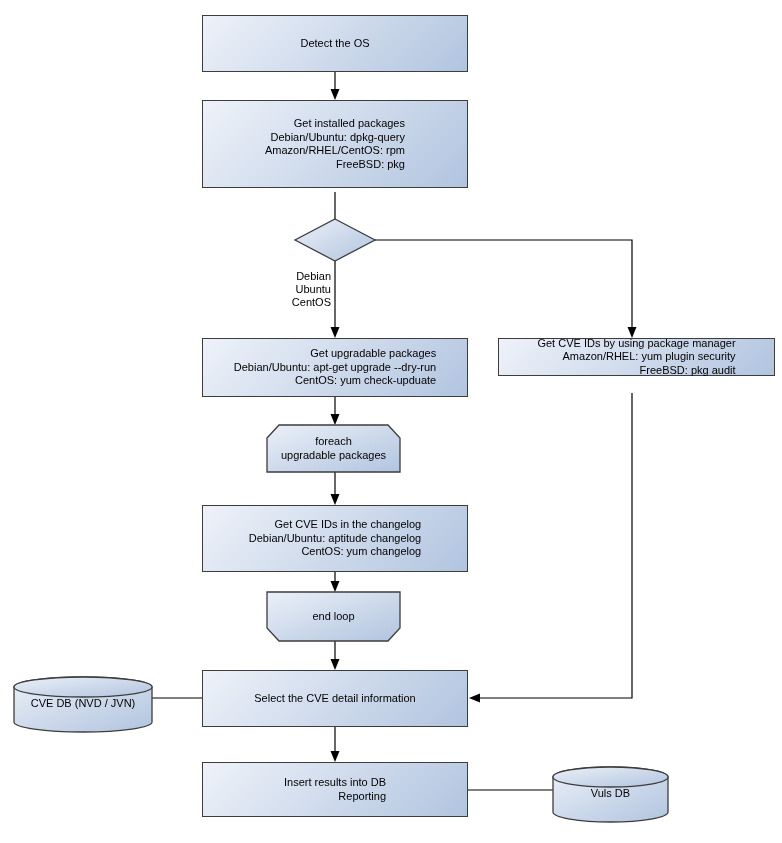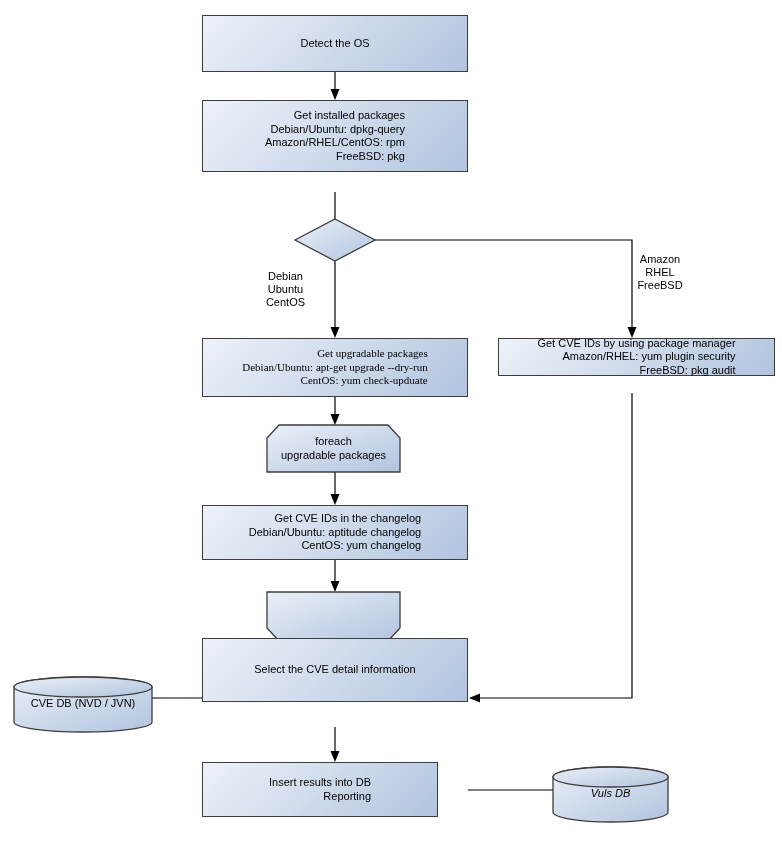--- a/index.html
+++ b/index.html
@@ -45,21 +45,21 @@
     line-height: 13.5px;
     pointer-events: none;
     border-radius: 13px;
   }
   .edge-label {
     position: absolute;
     white-space: pre-line;
     font-size: 11px;
     line-height: 13px;
   }
-  .edge-label.right-aligned { text-align: center; }
+  .edge-label.right-aligned { text-align: right; }
   .edge-label.centered { text-align: center; }
   svg .connector { stroke: #000000; stroke-width: 1.2; fill: none; }
   svg .arrowhead { fill: #000000; stroke: none; }
   svg .shape { stroke: #3d3d3d; stroke-width: 1.3; fill: url(#gradDiag); }
 </style>
 </head>
 <body>
 
 <div class="canvas">
 
@@ -110,51 +110,49 @@
     </g>
 
     <g>
       <path class="shape" d="M553,777 A57.5,10 0 0 1 668,777 L668,812 A57.5,10 0 0 1 553,812 Z"></path>
       <ellipse class="shape" cx="610.5" cy="777" rx="57.5" ry="10"></ellipse>
     </g>
   </svg>
 
   <div class="node" style="left:202px; top:15px;  width:266px; height:57px;">Detect the OS</div>
 
-  <div class="node" style="left:202px; top:100px; width:266px; height:72px;">Get installed packages
+  <div class="node" style="left:202px; top:100px; width:266px; height:88px;">Get installed packages
 Debian/Ubuntu: dpkg-query
 Amazon/RHEL/CentOS: rpm
 FreeBSD: pkg</div>
 
-  <div class="node" style="left:202px; top:338px; width:266px; height:59px;font-family:Liberation Serif, serif;">Get upgradable packages
+  <div class="node" style="left:202px; top:338px; width:266px; height:59px;">Get upgradable packages
 Debian/Ubuntu: apt-get upgrade --dry-run
 CentOS: yum check-upduate</div>
 
   <div class="node" style="left:498px; top:338px; width:277px; height:38px;">Get CVE IDs by using package manager
 Amazon/RHEL: yum plugin security
 FreeBSD: pkg audit</div>
 
-  <div class="node" style="left:202px; top:505px; width:266px; height:55px;">Get CVE IDs in the changelog
+  <div class="node" style="left:202px; top:505px; width:266px; height:67px;">Get CVE IDs in the changelog
 Debian/Ubuntu: aptitude changelog
 CentOS: yum changelog</div>
 
-  <div class="node" style="left:202px; top:638px; width:266px; height:64px;">Select the CVE detail information</div>
+  <div class="node" style="left:202px; top:670px; width:266px; height:57px;">Select the CVE detail information</div>
 
-  <div class="node" style="left:202px; top:762px; width:236px; height:55px;">Insert results into DB
+  <div class="node" style="left:202px; top:762px; width:266px; height:55px;">Insert results into DB
 Reporting</div>
 
   <div class="shape-label" style="left:267px; top:425px; width:133px; height:47px;">foreach
 upgradable packages</div>
 
+  <div class="shape-label" style="left:267px; top:592px; width:133px; height:49px;">end loop</div>
 
   <div class="shape-label" style="left:14px; top:682px; width:138px; height:44px;">CVE DB (NVD / JVN)</div>
 
-  <div class="shape-label" style="left:553px; top:772px; width:115px; height:44px;font-style:italic;">Vuls DB</div>
+  <div class="shape-label" style="left:553px; top:772px; width:115px; height:44px;">Vuls DB</div>
 
   <div class="edge-label right-aligned" style="left:240px; top:270px; width:91px;">Debian
 Ubuntu
 CentOS</div>
 
-  <div class="edge-label centered" style="left:618px; top:253px; width:84px;">Amazon
-RHEL
-FreeBSD</div>
 
 </div>
 
 </body></html>

